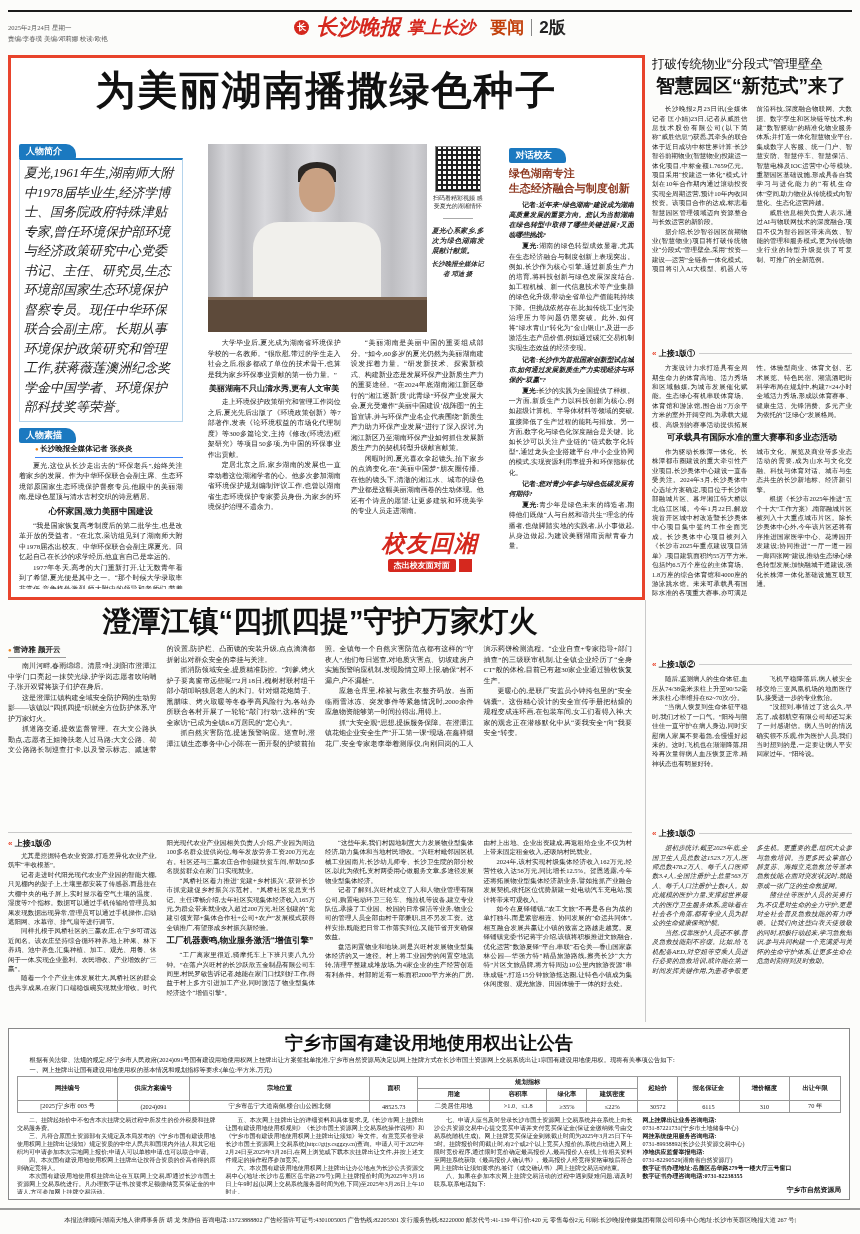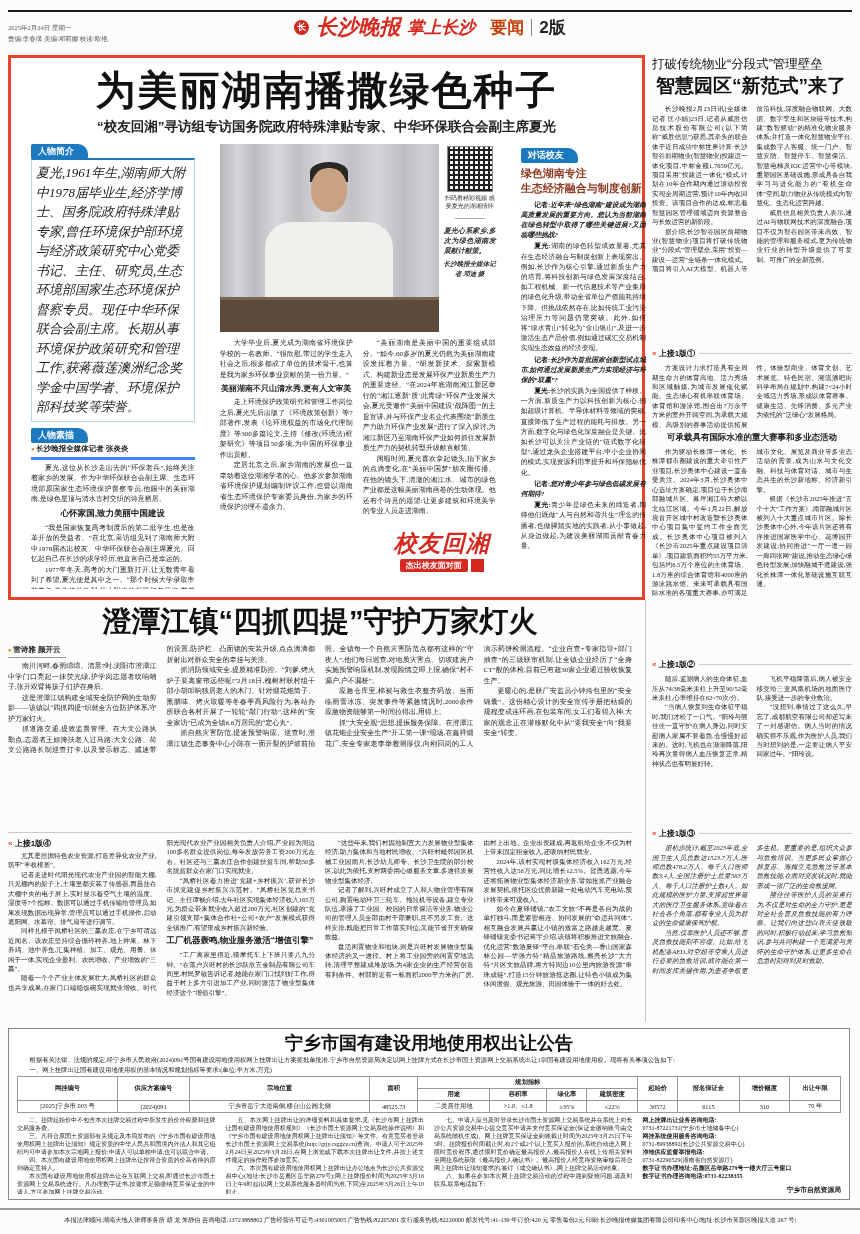--- a/index.html
+++ b/index.html
@@ -15,28 +15,28 @@
   .mastlogo{width:15px;height:15px;border-radius:50%;background:#d5281e;color:#fff;font:bold 9px/15px "Liberation Sans",sans-serif;text-align:center;}
   .brand1{color:#d5281e;font:italic 900 21px/1 "Liberation Serif",serif;}
   .brand2{color:#d5281e;font:italic 900 17px/1 "Liberation Sans",sans-serif;}
   .sect{font:700 17px/1 "Liberation Sans",sans-serif;color:#c2410c;margin-left:8px;}
   .vbar{width:1px;height:17px;background:#888;}
   .pgno{font:700 17px/1 "Liberation Sans",sans-serif;color:#222;}
   
   .redbox{left:8px;top:55px;width:631px;height:539px;border:3px solid #e8432b;background:#fff;}
   .m-headline{position:absolute;top:10px;left:0;right:0;text-align:center;font-weight:900;font-size:40px;line-height:1.1;letter-spacing:2px;color:#111;}
   .m-subhead{position:absolute;top:60px;left:0;right:0;text-align:center;font-weight:700;font-size:13.5px;color:#222;}
-  .m-row{position:absolute;top:86px;left:20px;width:615px;height:445px;display:flex;gap:25px;justify-content:center;}
+  .m-row{position:absolute;top:86px;left:8px;width:615px;height:445px;display:flex;gap:25px;justify-content:center;}
   .m-left{width:184px;overflow:hidden;font-size:7px;line-height:1.5;}
   .m-center{width:276px;position:relative;}
   .m-dialog{width:141px;overflow:hidden;}
   .tab{display:inline-block;position:relative;z-index:1;background:#1b79c0;color:#fff;
        font:bold 9px/15px "Liberation Sans",sans-serif;padding:0 14px 0 7px;border-radius:2px 10px 2px 2px;margin-bottom:-1px;}
   .boxtext{border:1px solid #b5d4ec;border-top:2px solid #1b79c0;padding:3px 4px 4px;font-style:italic;font-size:13px;line-height:1.5;margin-bottom:6px;}
-  .byline{font:bold 7.5px "Liberation Sans",sans-serif;border-bottom:3px solid #3b82f6;padding:2px 0 3px;margin-bottom:3px;text-indent:0;}
+  .byline{font:bold 7.5px "Liberation Sans",sans-serif;border-bottom:1px solid #3b82f6;padding:2px 0 3px;margin-bottom:3px;text-indent:0;margin-left:16px;}
   .byline::before{content:"● ";color:#f08519;font-size:6px;}
   .subA{font:bold 8.5px "Liberation Sans",sans-serif;text-align:center;margin:3px 0;text-indent:0;}
   .photorow{display:flex;gap:5px;height:188px;}
   .photo{width:219px;position:relative;overflow:hidden;
     background:linear-gradient(90deg,#b6b6ba 0%,#d4d4d8 8%,#bdbdc1 16%,#d8d8dc 26%,#c0c0c4 36%,#dadade 48%,#c2c2c6 60%,#d6d6da 72%,#bebec2 84%,#d2d2d6 94%,#c0c0c4 100%);}
   .ph-head{position:absolute;left:50%;top:24px;transform:translateX(-50%);width:36px;height:44px;border-radius:46%;background:#c9a183;}
   .ph-hair{position:absolute;left:50%;top:18px;transform:translateX(-50%);width:38px;height:20px;border-radius:50% 50% 0 0;background:#2b2724;}
   .ph-body{position:absolute;left:50%;bottom:32px;transform:translateX(-50%);width:128px;height:78px;border-radius:26px 26px 0 0;background:#f1f0ec;}
   .ph-table{position:absolute;left:0;right:0;bottom:0;height:32px;background:#5d4a3a;border-top:3px solid #7a6350;}
   .strip{width:52px;text-align:center;font-size:6px;line-height:1.4;color:#333;}
@@ -114,21 +114,20 @@
     <span class="mastlogo">长</span>
     <span class="brand1">长沙晚报</span>
     <span class="brand2">掌上长沙</span>
     <span class="sect">要闻</span>
     <span class="vbar"></span>
     <span class="pgno">2版</span>
   </div>
 
   <div class="abs redbox">
     <div class="m-headline hs">为美丽湖南播撒绿色种子</div>
-    <div class="m-subhead hs">“校友回湘”寻访组专访国务院政府特殊津贴专家、中华环保联合会副主席夏光</div>
     <div class="m-row">
       <div class="m-left">
         <div><span class="tab">人物简介</span></div>
         <div class="boxtext">夏光,1961年生,湖南师大附中1978届毕业生,经济学博士、国务院政府特殊津贴专家,曾任环境保护部环境与经济政策研究中心党委书记、主任、研究员,生态环境部国家生态环境保护督察专员。现任中华环保联合会副主席。长期从事环境保护政策研究和管理工作,获蒋薇莲澳洲纪念奖学金中国学者、环境保护部科技奖等荣誉。</div>
         <div><span class="tab">人物素描</span></div>
         <div class="byline">长沙晚报全媒体记者 张炎炎</div>
         <p>夏光,这位从长沙走出去的“环保老兵”,始终关注着家乡的发展。作为中华环保联合会副主席、生态环境部原国家生态环境保护督察专员,他眼中的美丽湖南,是绿色屋顶与清水古村交织的诗意栖居。</p>
         <div class="subA">心怀家国,致力美丽中国建设</div>
         <div>
             <p>“我是国家恢复高考制度后的第二批学生,也是改革开放的受益者。”在北京,采访组见到了湖南师大附中1978届杰出校友、中华环保联合会副主席夏光。回忆起自己在长沙的求学经历,他直言自己是幸运的。</p>

